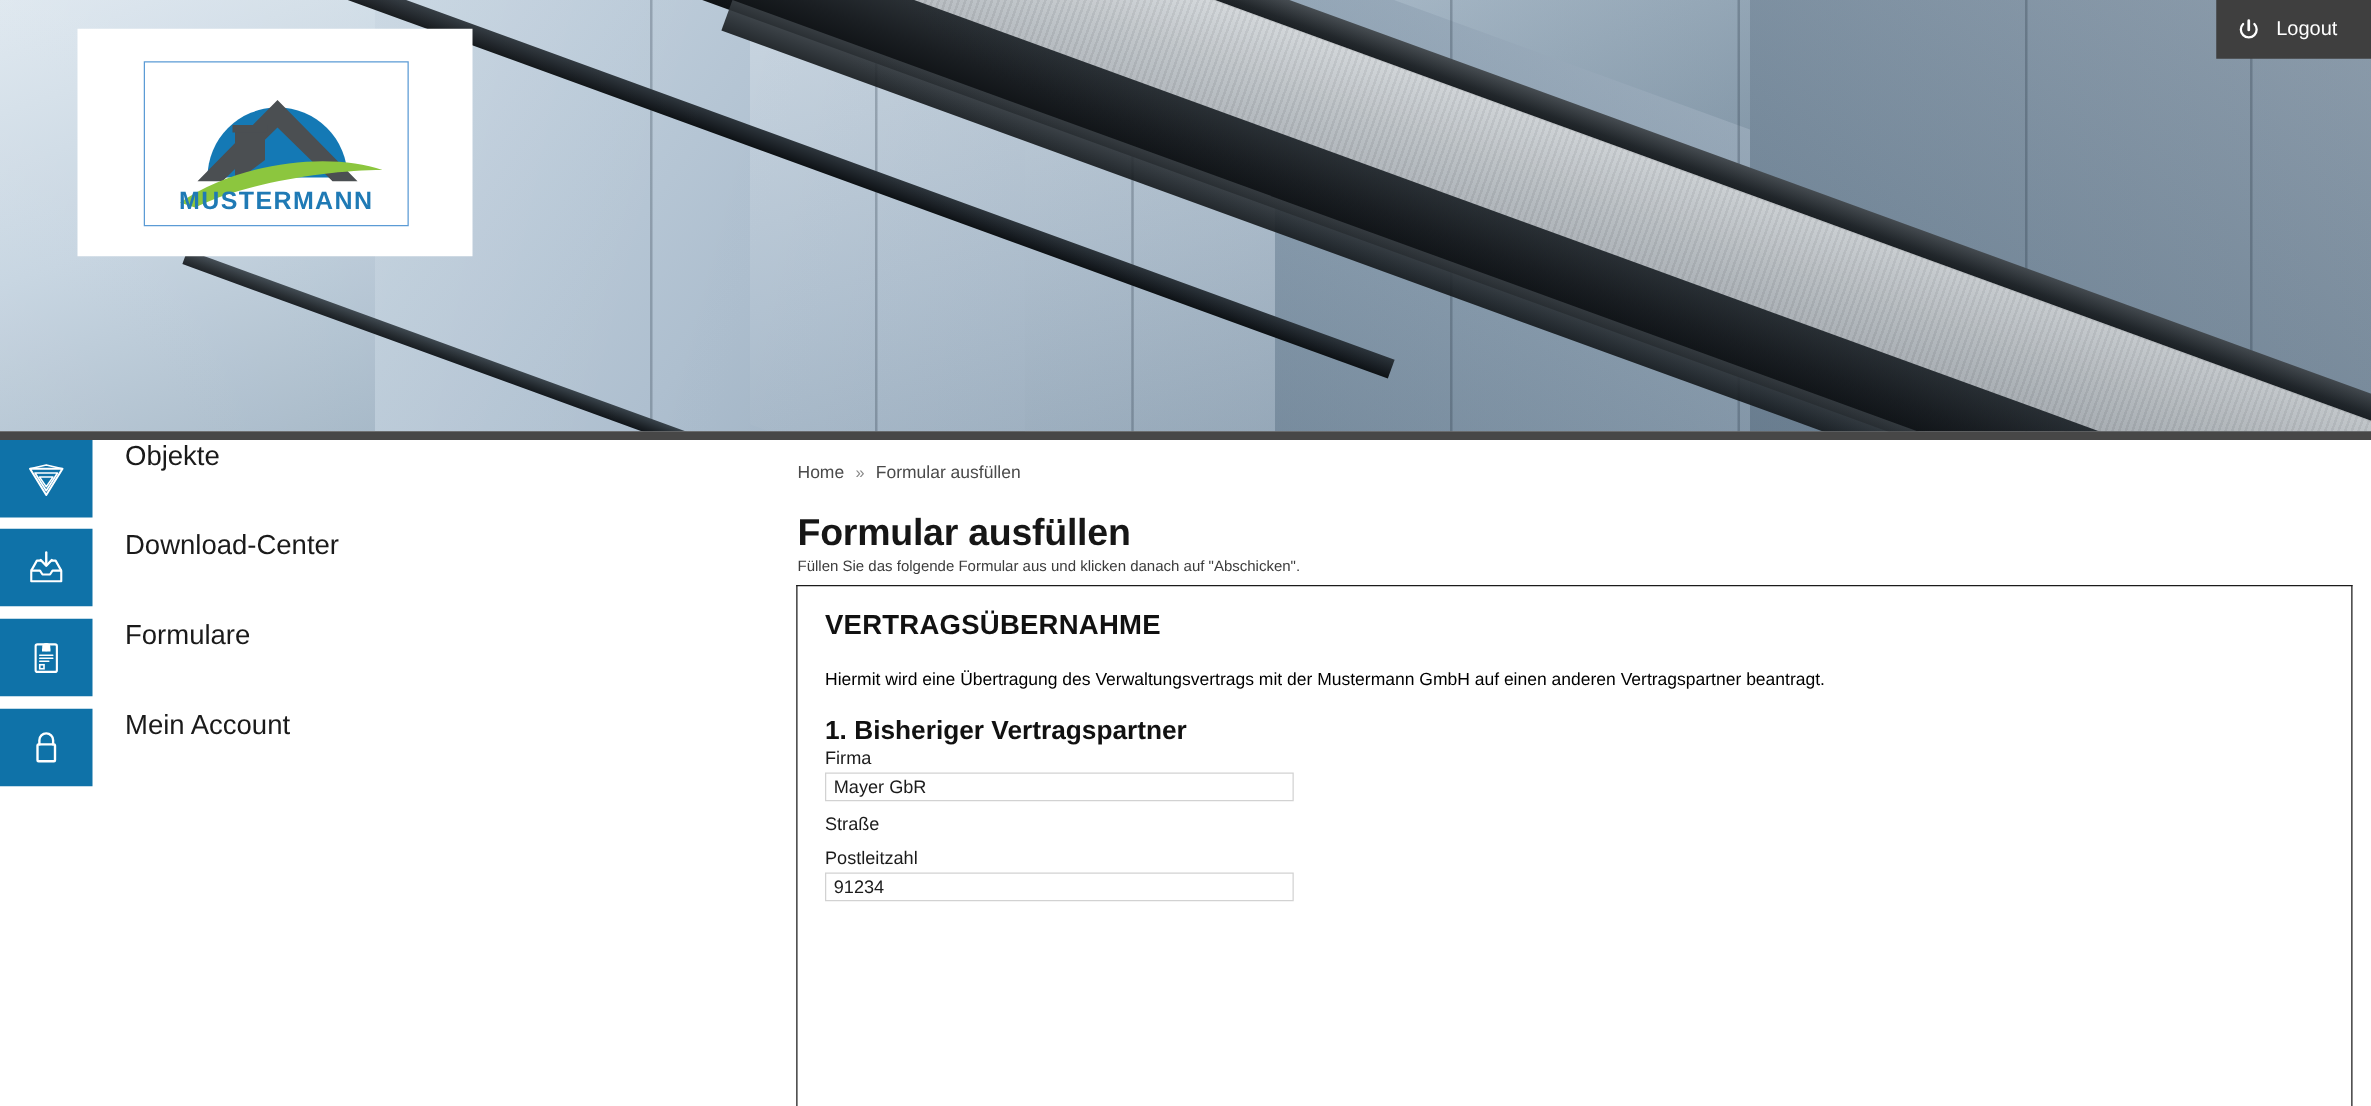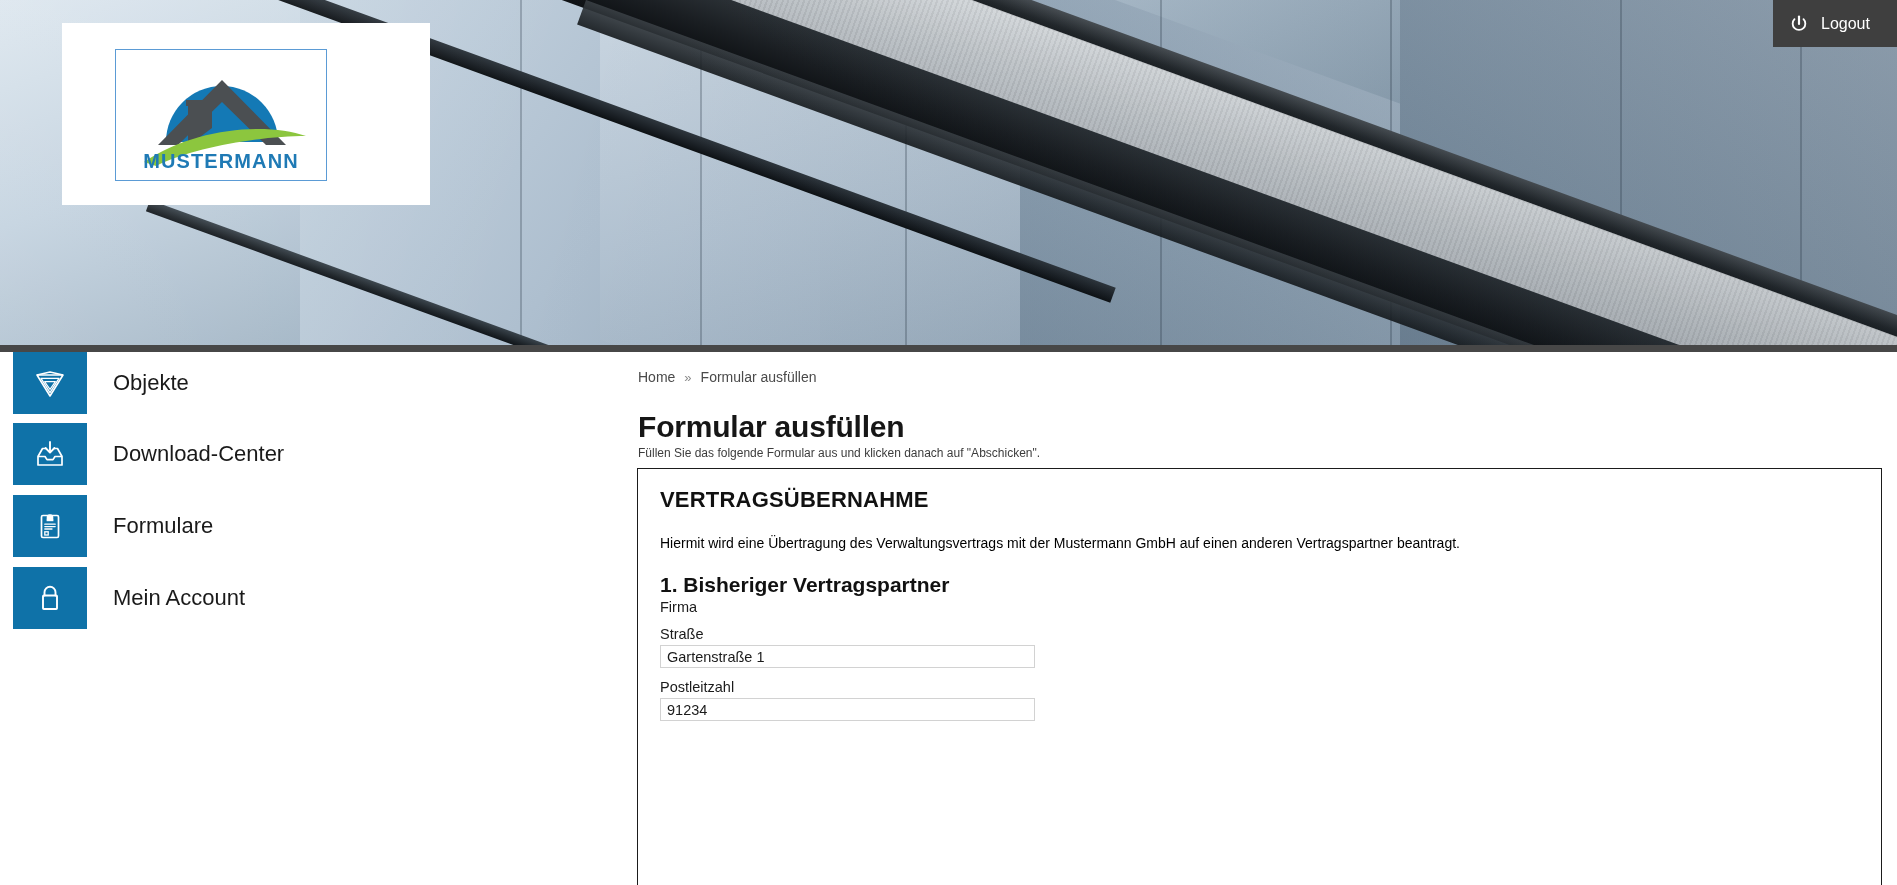--- a/index.html
+++ b/index.html
@@ -97,21 +97,21 @@
     background: rgba(40,55,70,.28);
   }
   .header-vignette {
     position:absolute; inset:0;
     background: linear-gradient(105deg, rgba(255,255,255,.10) 0%, rgba(255,255,255,0) 30%, rgba(10,20,30,.12) 100%);
   }
 
   
   .logo-card {
     position: absolute; left: 62px; top: 23px;
-    width: 368px; height: 182px;
+    width: 316px; height: 182px;
     background: #ffffff;
     z-index: 6;
   }
   .logo-inner {
     position: absolute; left: 53px; top: 26px;
     width: 212px; height: 132px;
     border: 1px solid #5b9bd5;
     background: #fff;
   }
   .logo-art { position:absolute; left:0; top:0; width:212px; height:132px; }
@@ -141,21 +141,21 @@
     background:#474747; z-index:7;
   }
 
   
   .sidebar {
     position:absolute; left:0; top:352px; width:620px; height:533px;
     background:#ffffff;
   }
   .nav-item {
     position:absolute; left:0; height:62px; width:560px;
-    display:flex; align-items:center; cursor:pointer;padding-left:13px;
+    display:flex; align-items:flex-start; cursor:pointer;
   }
   .nav-tile {
     width:74px; height:62px; background:#0f72a8;
     display:flex; align-items:center; justify-content:center;
     flex:0 0 74px;
   }
   .nav-tile svg { display:block; }
   .nav-label {
     margin-left:26px;
     font-size:22px; color:#1a1a1a;
@@ -344,26 +344,26 @@
     <p class="intro">Füllen Sie das folgende Formular aus und klicken danach auf "Abschicken".</p>
 
     <section class="form-panel">
       <div class="fp-inner">
         <h2 class="form-h1">VERTRAGSÜBERNAHME</h2>
         <p class="form-intro">Hiermit wird eine Übertragung des Verwaltungsvertrags mit der Mustermann GmbH auf einen anderen Vertragspartner beantragt.</p>
         <h3 class="form-h2">1. Bisheriger Vertragspartner</h3>
 
         <div class="field">
           <label class="field-label">Firma</label>
+          <input class="field-input" type="text" value="Mayer GbR" style="">
         </div>
 
 
         <div class="field">
           <label class="field-label">Straße</label>
-          <input class="field-input" type="text" value="Gartenstraße 1" style="">
         </div>
 
         <div class="field">
           <label class="field-label">Postleitzahl</label>
           <input class="field-input" type="text" value="91234" style="">
         </div>
       </div>
     </section>
 
   </main>

